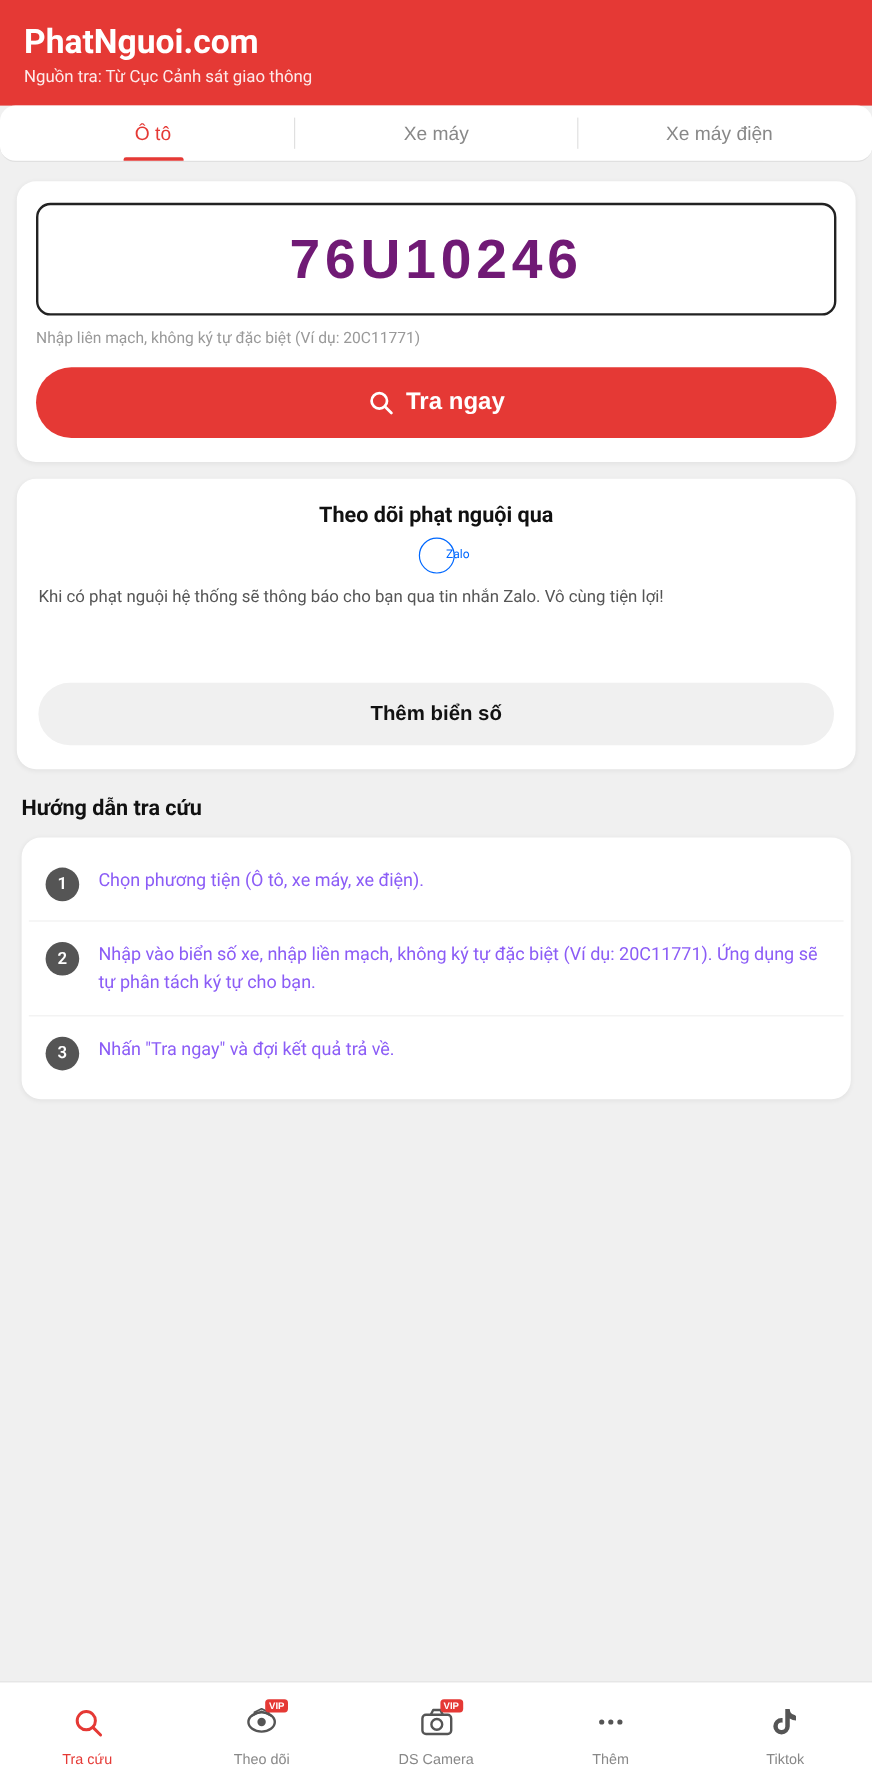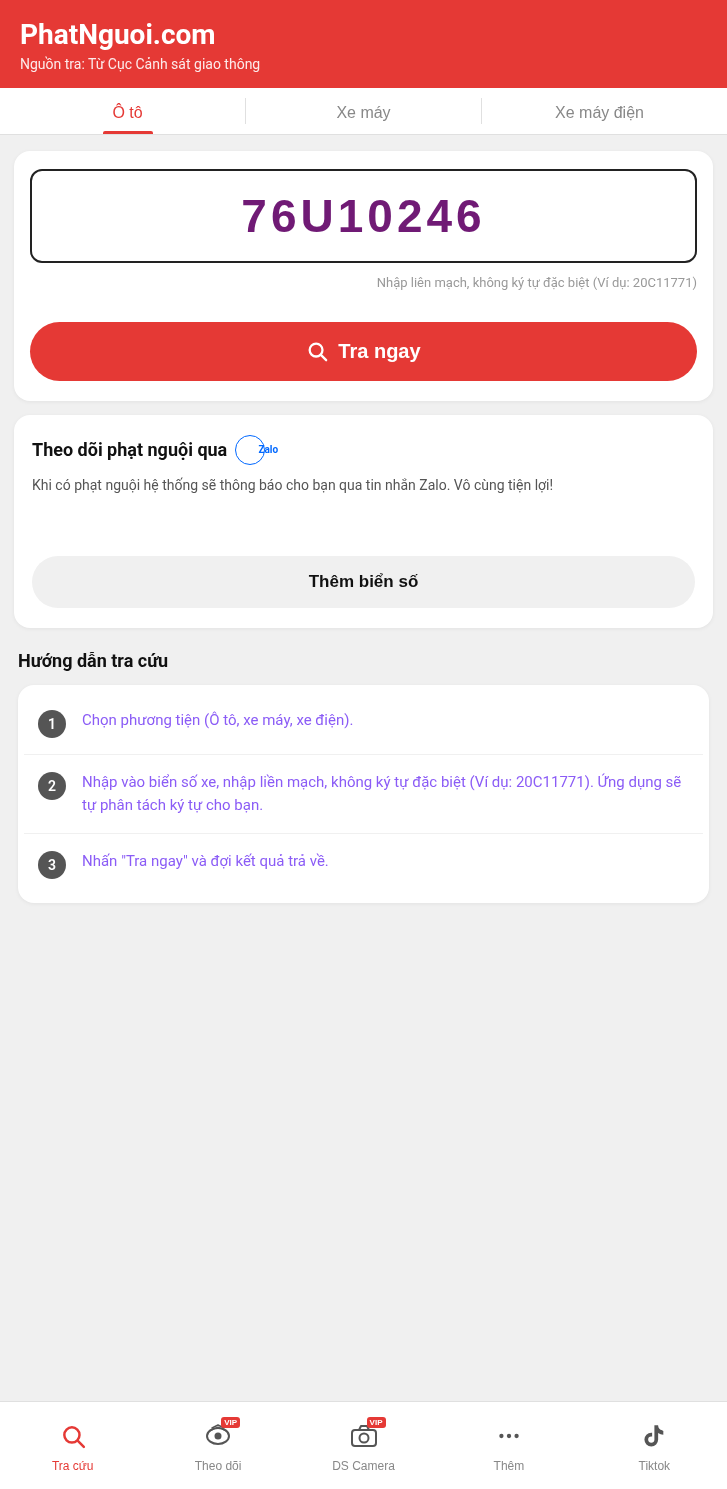--- a/index.html
+++ b/index.html
@@ -30,20 +30,21 @@
       margin-top: 4px;
     }
 
     
     .tab-bar {
       background: white;
       display: flex;
       align-items: stretch;
       border-bottom: 1px solid #e0e0e0;
       padding: 0 10px;
+      border-radius: 13px;
     }
     .tab-item {
       flex: 1;
       text-align: center;
       padding: 16px 8px 12px;
       font-size: 16px;
       color: #888;
       cursor: pointer;
       position: relative;
       border: none;
@@ -98,22 +99,21 @@
       width: 100%;
       border: none;
       outline: none;
       text-align: center;
       background: transparent;
     }
 
     .input-hint {
       font-size: 13px;
       color: #999;
-      margin-bottom: 32px;
-      text-align: right;
+      margin-bottom: 16px;
     }
 
     .search-button {
       background: #e53935;
       color: white;
       border: none;
       border-radius: 50px;
       width: 100%;
       padding: 18px;
       font-size: 20px;
@@ -138,20 +138,21 @@
       box-shadow: 0 1px 4px rgba(0,0,0,0.06);
     }
     .zalo-title {
       font-size: 18px;
       font-weight: 700;
       color: #111;
       display: flex;
       align-items: center;
       gap: 8px;
       margin-bottom: 10px;
+      flex-direction: column;
     }
     .zalo-badge {
       background: white;
       border-radius: 50%;
       width: 30px;
       height: 30px;
       display: flex;
       align-items: center;
       justify-content: center;
       font-size: 11px;
@@ -312,21 +313,21 @@
         <line x1="16.5" y1="16.5" x2="22" y2="22"></line>
       </svg>
       <span>Tra ngay</span>
     </button>
   </div>
 
   <div class="zalo-card">
     <div class="zalo-title">
       <span>Theo dõi phạt nguội qua</span>
       <div class="zalo-badge">
-        <span style="font-size:10px;font-weight:700;margin-left:36px;">Zalo</span>
+        <span style="font-size:10px;font-weight:400;margin-left:36px;">Zalo</span>
       </div>
     </div>
     <div class="zalo-desc">Khi có phạt nguội hệ thống sẽ thông báo cho bạn qua tin nhắn Zalo. Vô cùng tiện lợi!</div>
     <button class="add-btn">
       <span>Thêm biển số</span>
     </button>
   </div>
 
   <div class="guide-section">
     <div class="guide-title">Hướng dẫn tra cứu</div>

